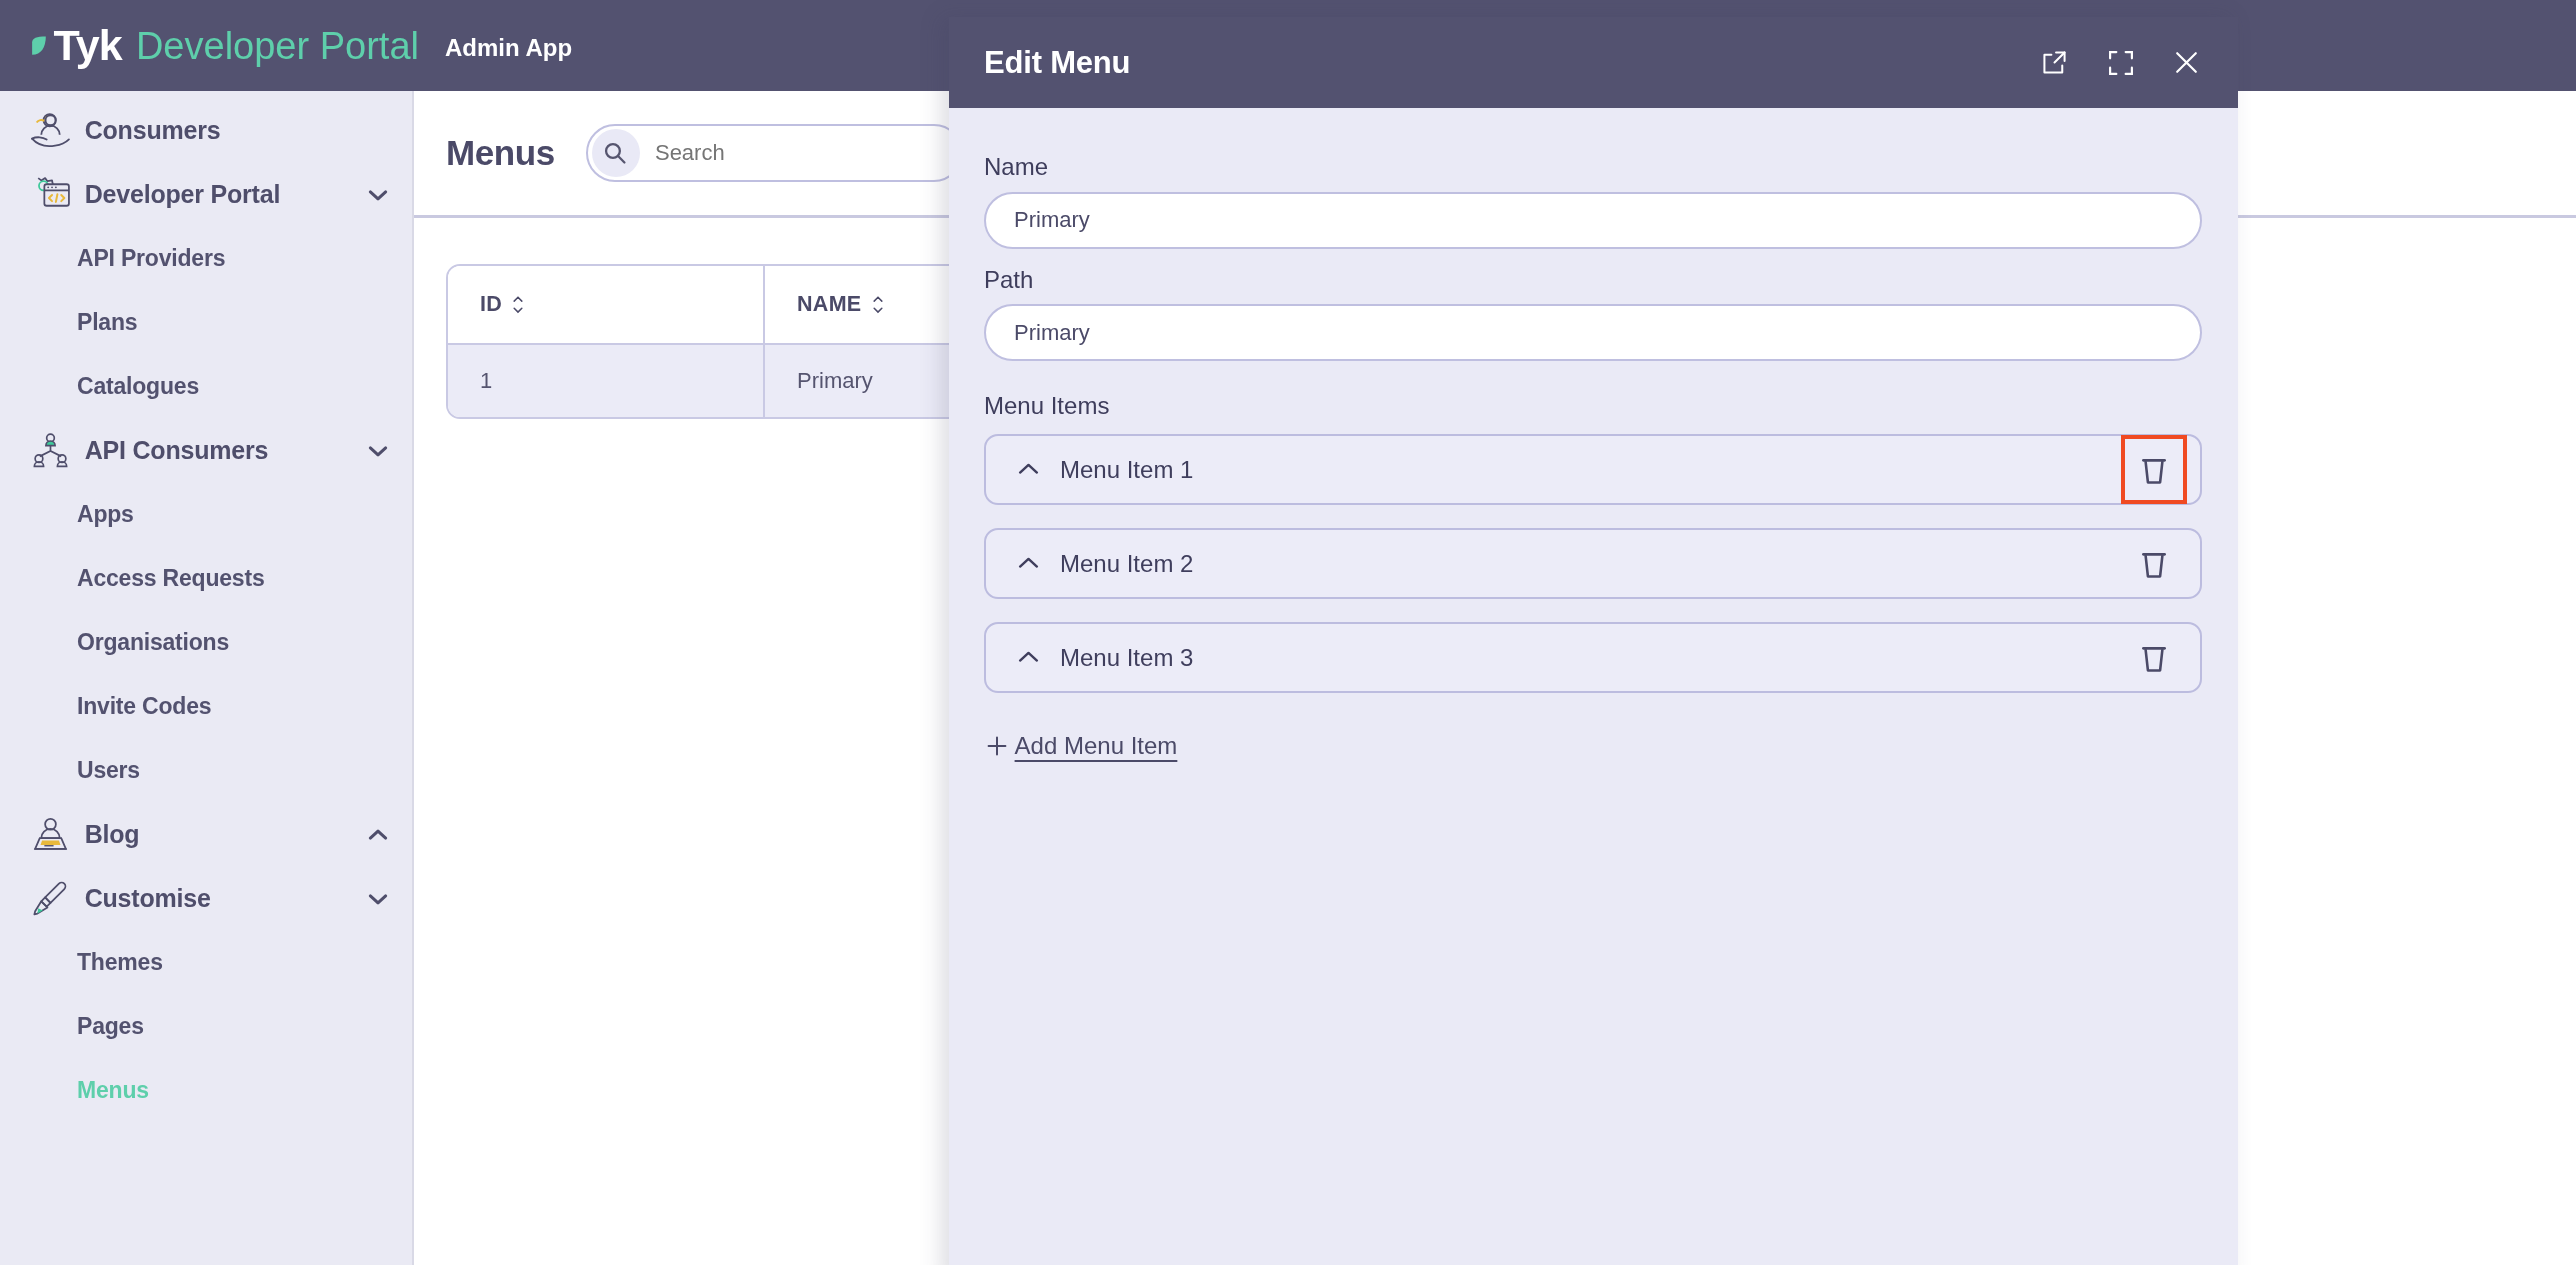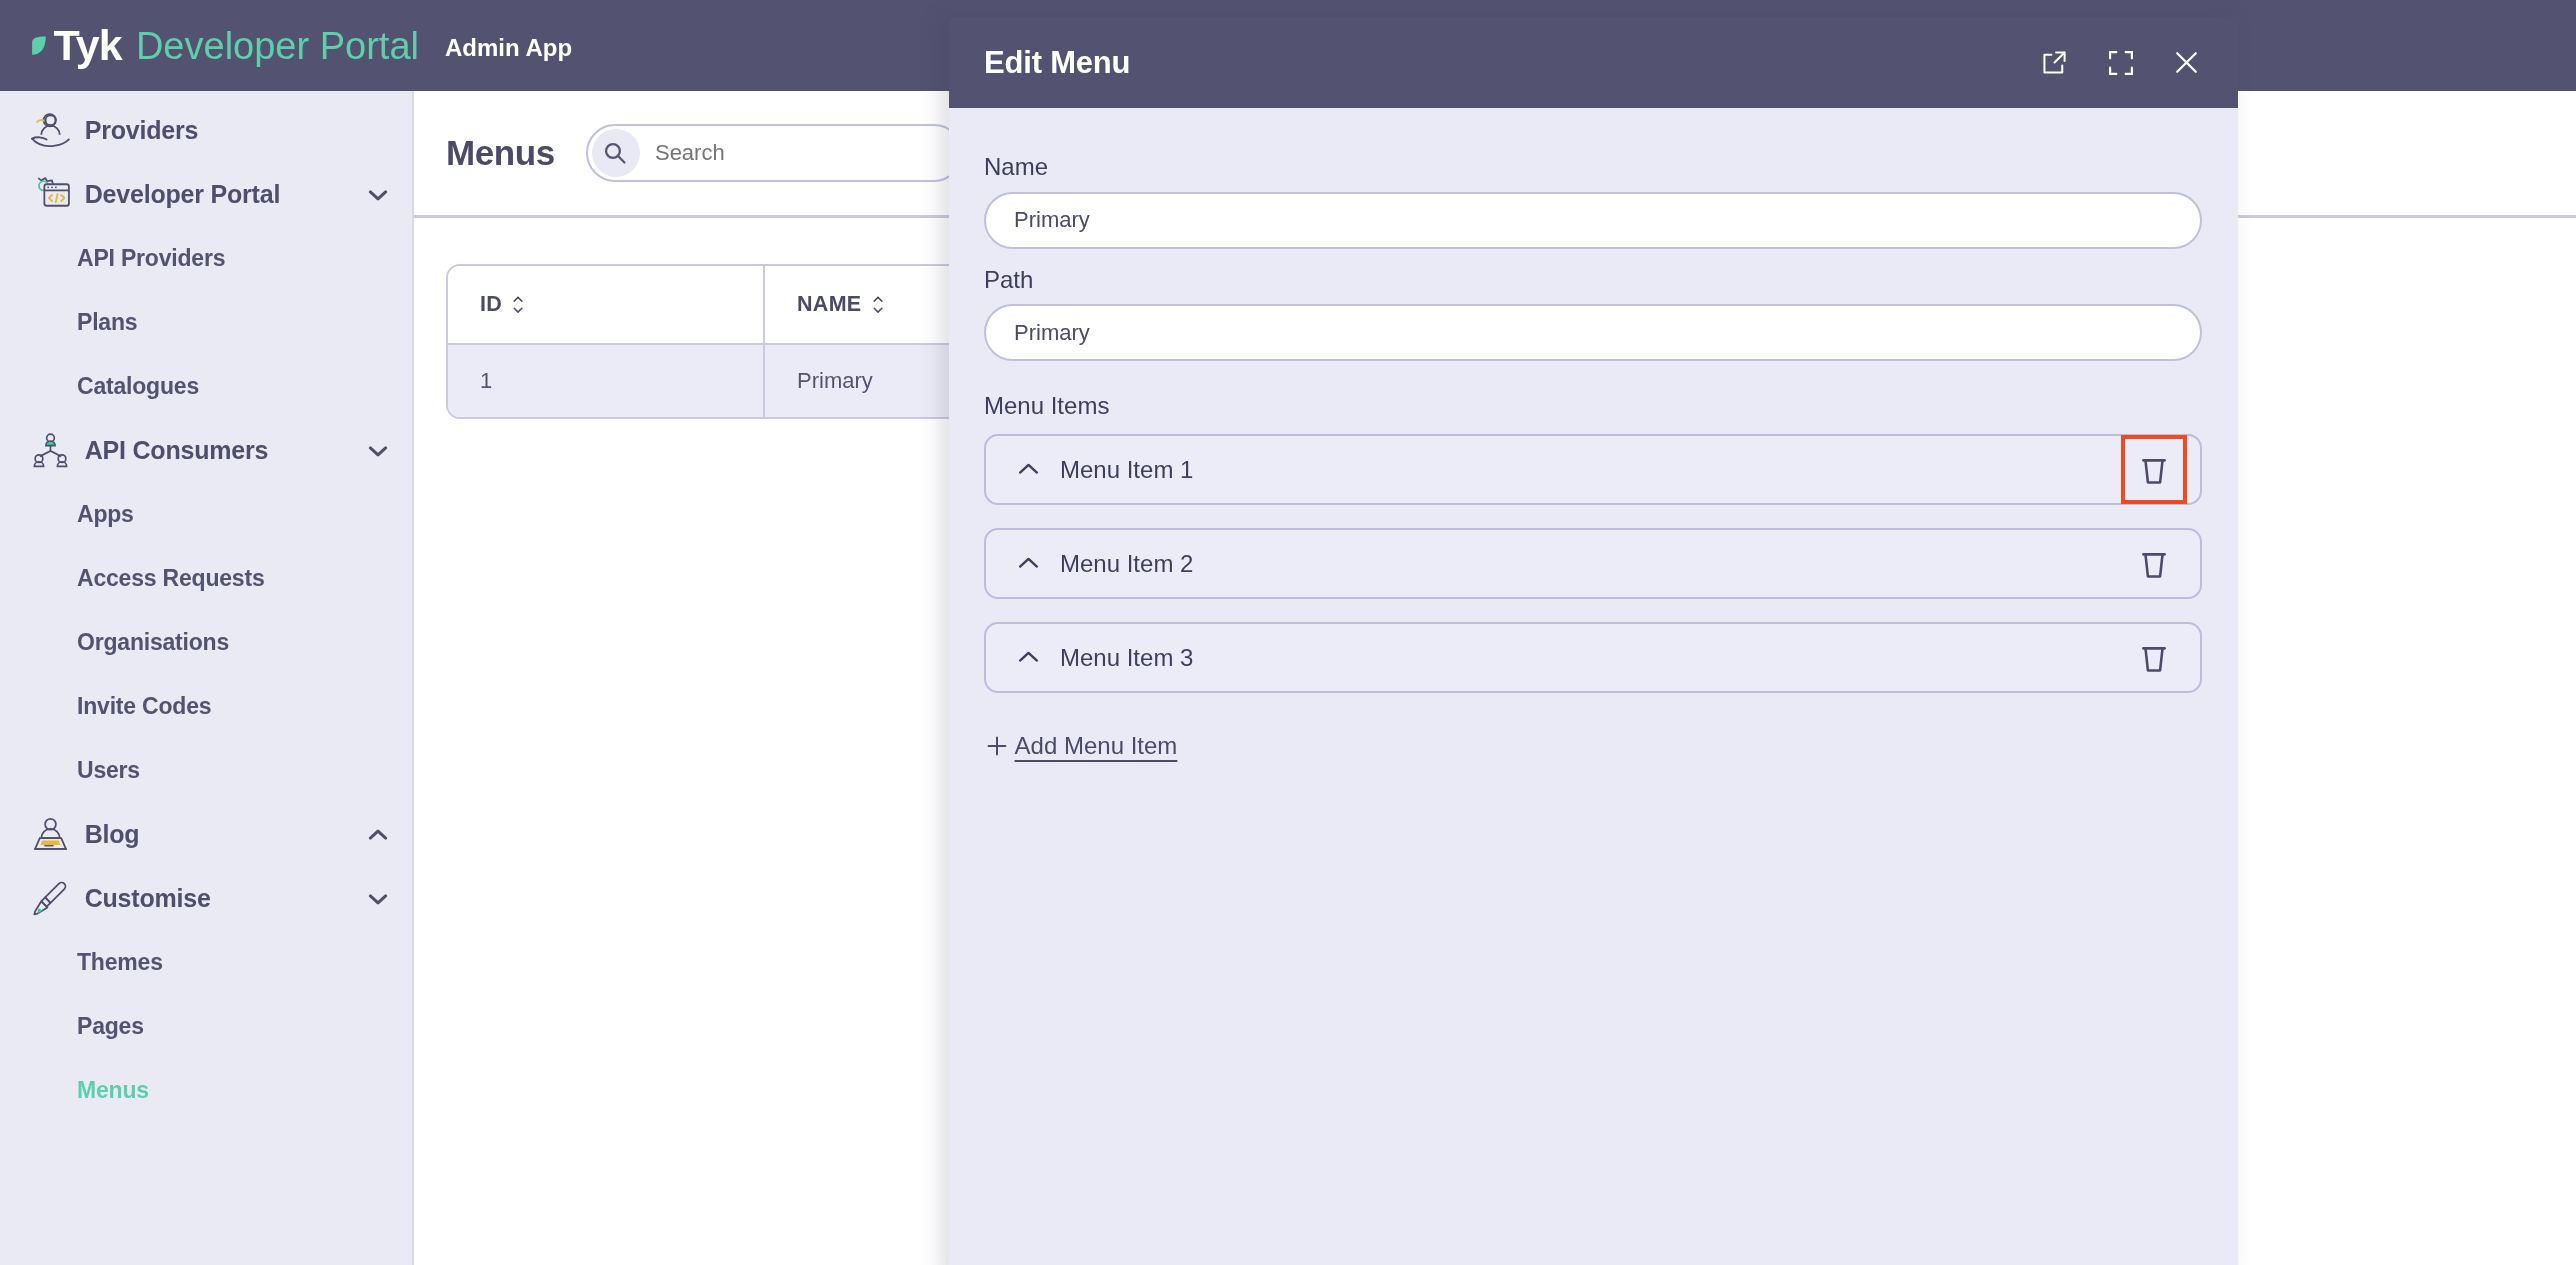--- a/index.html
+++ b/index.html
@@ -196,21 +196,21 @@
           <svg width="43" height="40" viewBox="0 0 56 52" fill="none" stroke="#4f4e6b" stroke-width="2.4">
             <circle cx="27" cy="12" r="8" fill="none"></circle>
             <path d="M10 15 a7 7 0 0 1 10 -2" stroke="#e8b93c" stroke-width="2.6" fill="none"></path>
             <circle cx="26" cy="11" r="5.5" fill="#e8b93c" stroke="none" opacity="0.95"></circle>
             <circle cx="28" cy="12" r="6.5" fill="#eaeaf4" stroke="#4f4e6b"></circle>
             <path d="M16 31 a12 12 0 0 1 24 0" fill="none"></path>
             <path d="M4 36 c7 8 18 11 30 9 c9 -1 14 -4 18 -8" fill="none" stroke-linecap="round"></path>
             <path d="M4 36 c6 -3 14 -2 19 1" fill="none" stroke-linecap="round"></path>
           </svg>
         </span>
-        <span class="sb-top-label">Providers</span>
+        <span class="sb-top-label">Consumers</span>
       </div>
 
       <div class="sb-top">
         <span class="sb-icon">
           <svg width="43" height="40" viewBox="0 0 56 52" fill="none" stroke="#4f4e6b" stroke-width="2.3">
             <path d="M12 4 l4 3 l5 -3 l3 4 l6 -1 l1 5 l5 2 l-2 5 l3 5 l-4 3" fill="none" stroke-linejoin="round"></path>
             <circle cx="19" cy="14" r="6" stroke="#3dc99a" fill="none"></circle>
             <rect x="20" y="12" width="32" height="28" rx="3" fill="#eaeaf4"></rect>
             <path d="M20 20 h32"></path>
             <circle cx="25" cy="16" r="1.2" fill="#4f4e6b" stroke="none"></circle>

